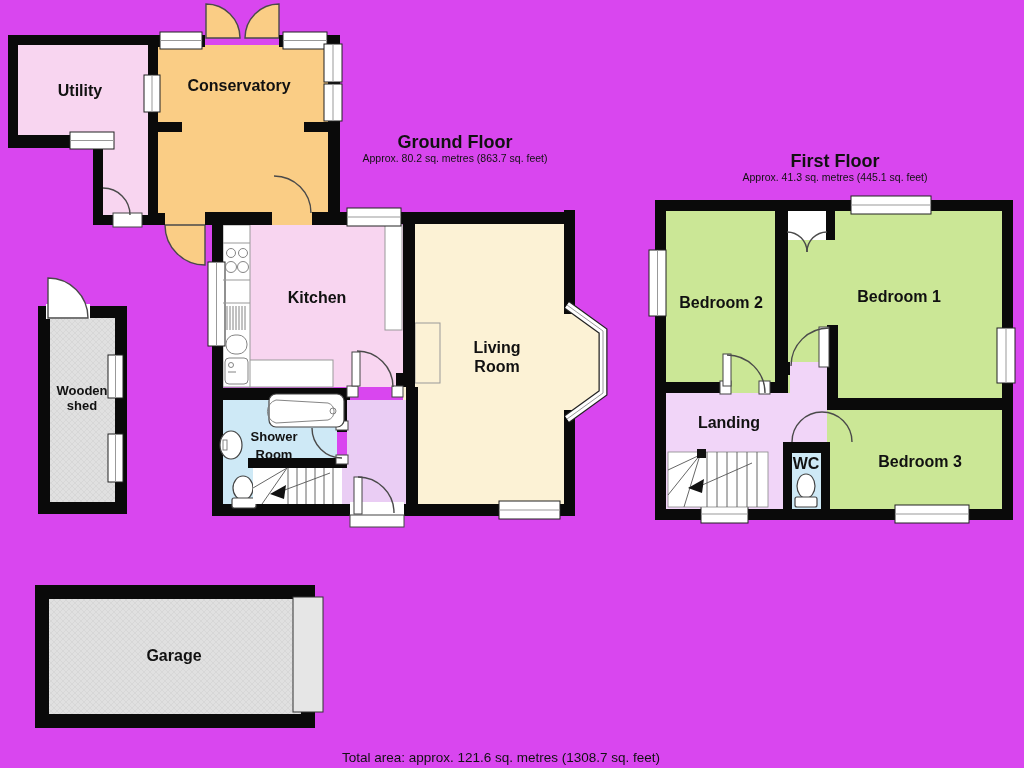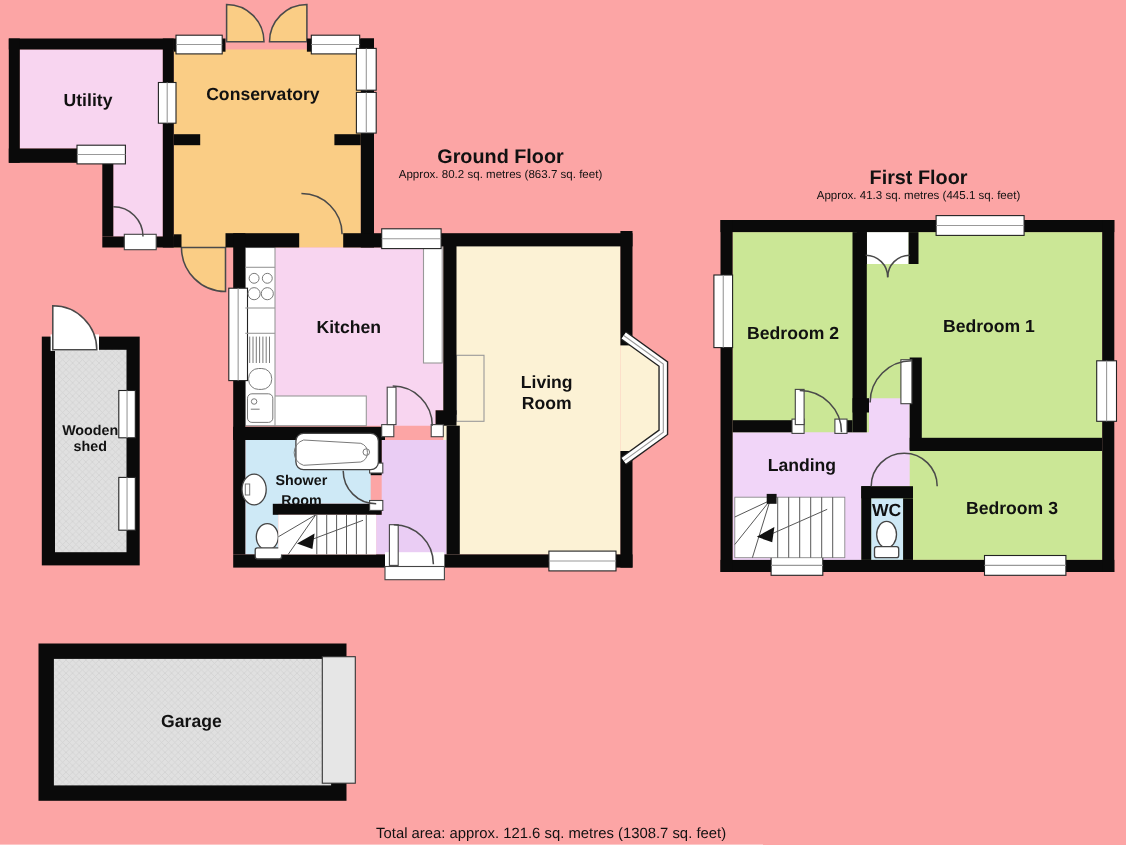--- a/index.html
+++ b/index.html
@@ -1,16 +1,16 @@
 <!DOCTYPE html>
 <html style="--c-wall_black: #0a0a0a; --c-room_pink: #F8D5F0; --c-conservatory_orange: #FACD85; --c-living_cream: #FCF2D5; --c-bath_blue: #CEE9F6; --c-hall_lavender: #EACDF4; --c-landing_lavender: #F1D5F8; --c-bedroom_green: #CBE796; --c-outbuilding_gray: #E0E0E0; --c-outbuilding_hatch: #CFCFCF; --c-door_arc: #4a4a4a; --c-counter_line: #999999;"><head>
 <meta charset="utf-8">
 <style>
   html,body{margin:0;padding:0;background:#fff;}
-  .stage{position:relative;width:1024px;height:768px;background:#fca5a5;overflow:hidden;
+  .stage{position:relative;width:1024px;height:768px;background:#d946ef;overflow:hidden;
          font-family:"Liberation Sans", sans-serif;}
   svg text{font-family:"Liberation Sans", sans-serif;fill:#111;}
   .room-label{font-weight:700;font-size:16px;text-anchor:middle;}
   .room-label-sm{font-weight:700;font-size:13px;text-anchor:middle;}
   .floor-title{font-weight:700;font-size:18px;text-anchor:middle;}
   .floor-sub{font-size:10.5px;text-anchor:middle;}
   .footer-text{font-size:13.5px;text-anchor:middle;}
   .f-pink{fill:var(--c-room_pink);}
   .f-orange{fill:var(--c-conservatory_orange);}
   .f-cream{fill:var(--c-living_cream);}

